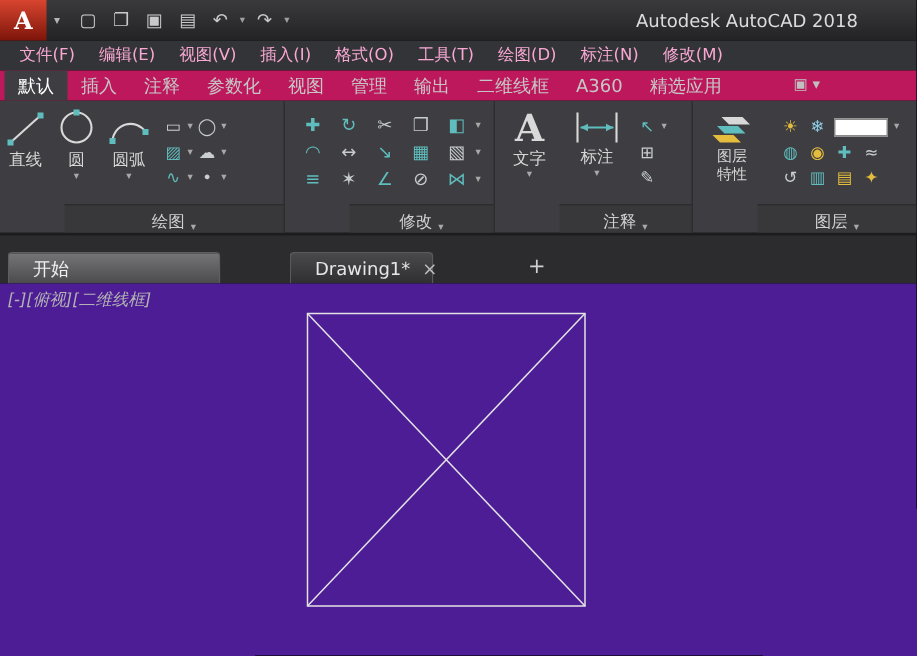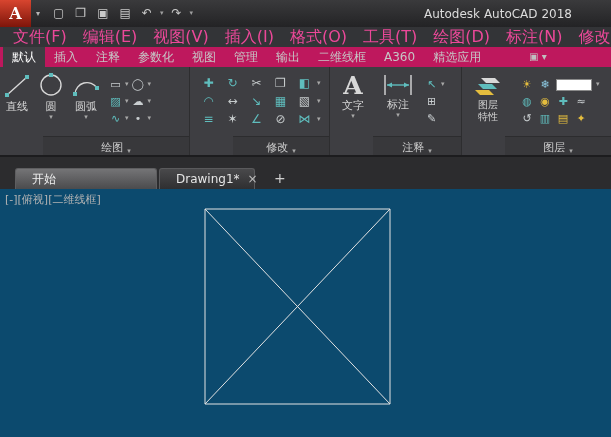--- a/index.html
+++ b/index.html
@@ -14,21 +14,21 @@
         display:flex;align-items:center;justify-content:center;color:#fff;
         font-weight:bold;font-size:16px;font-family:"DejaVu Serif",serif;}
   .logo-dd{color:#b5b5b5;font-size:8px;padding:0 5px;}
   .qat{display:flex;align-items:center;gap:3px;margin-left:4px;}
   .qbtn{color:#c9c9c9;font-size:12px;padding:0 4px;line-height:27px;}
   .qbtn.dd{font-size:7px;color:#9f9f9f;padding:0 1px;}
   .win-title{position:absolute;left:424px;top:7px;font-size:12px;color:#dcdcdc;white-space:nowrap;}
 
   
   .menubar{height:20px;background:#333437;display:flex;align-items:center;padding-left:5px;}
-  .menu-item{font-size:16px;color:#ec4899;padding:0 8px;line-height:20px;white-space:nowrap;}
+  .menu-item{font-size:11px;color:#f9a8d4;padding:0 8px;line-height:20px;white-space:nowrap;}
 
   
   .ribbon-tabs{position:relative;height:20px;background:#be185d;display:flex;padding-left:3px;}
   .rtab{font-size:12px;color:#c6c6c6;padding:0 9px;line-height:20px;white-space:nowrap;}
   .rtab.active{background:#3e3e42;color:#ffffff;}
   .ribbon-toggle{position:absolute;left:529px;top:0;line-height:20px;font-size:10px;color:#c0c0c0;}
 
   
   .ribbon-body{height:90px;background:#3e3e42;display:flex;box-sizing:border-box;
                border-bottom:2px solid #1c1c1e;}
@@ -58,33 +58,33 @@
 
   .aglyph{font-size:25px;line-height:27px;color:#d9d9d9;font-weight:bold;
           font-family:"DejaVu Serif",serif;}
   .lgrid{display:flex;flex-direction:column;justify-content:center;gap:4px;padding-left:6px;}
   .lrow{display:flex;align-items:center;gap:4px;}
   .licon{font-size:11px;width:14px;text-align:center;color:#c9ced0;line-height:13px;}
   .swatch{display:inline-block;width:34px;height:10px;background:#ffffff;border:1px solid #8a8a8a;}
   .l2label{font-size:10px;line-height:11px;color:#d6d6d6;text-align:center;}
 
   
-  .filebar{height:32px;background:#2c2c2e;display:flex;align-items:flex-end;padding-left:15px;}
+  .filebar{height:32px;background:#2c2c2e;display:flex;align-items:flex-end;padding-left:5px;gap:44px;}
   .ftab{height:21px;display:flex;align-items:center;box-sizing:border-box;font-size:12px;}
   .ftab-start{width:142px;padding-left:16px;color:#f0f0f0;
               background:linear-gradient(#747476,#4b4b4d);
               border:1px solid #5e5e60;border-bottom:none;border-radius:3px 3px 0 0;}
   .ftab-drawing{width:96px;padding-left:16px;justify-content:space-between;padding-right:9px;
               color:#e6e6e6;background:linear-gradient(#49494b,#2f2f31);
               border:1px solid #5a5a5c;border-bottom:none;border-radius:3px 3px 0 0;margin-left:2px;}
   .ftab-close{color:#bdbdbd;font-size:12px;padding-left:8px;}
   .ftab-add{color:#cfcfcf;font-size:14px;margin-left:14px;line-height:21px;padding:0 5px;}
 
   
-  .canvas{position:relative;height:248px;background:#0c4a6e;}
+  .canvas{position:relative;height:248px;background:#4c1d95;font-style:italic;}
   .canvas svg{position:absolute;left:0;top:0;}
   .acad-geom{fill:none;stroke:#e3e3e3;stroke-width:1;}
   .vp-label{position:absolute;left:5px;top:3px;font-size:11px;color:#b3b3b3;white-space:nowrap;}
 
   .ic{stroke:#d8d8d8;stroke-width:1.4;fill:none;}
   .ic-teal{stroke:#5fbdbd;}
   .ic-fill-teal{fill:#5fbdbd;stroke:none;}
   .ic-fill-yellow{fill:#e4bd3e;stroke:none;}
   .ic-fill-gray{fill:#d8d8d8;stroke:none;}
 </style>

